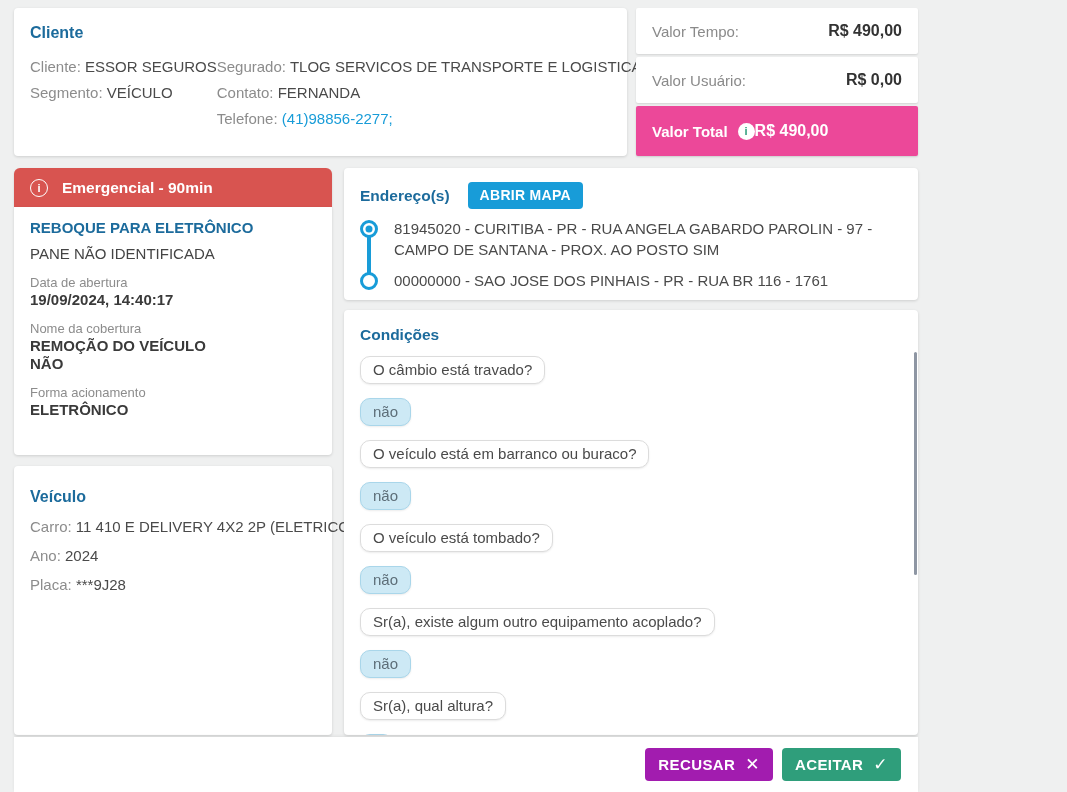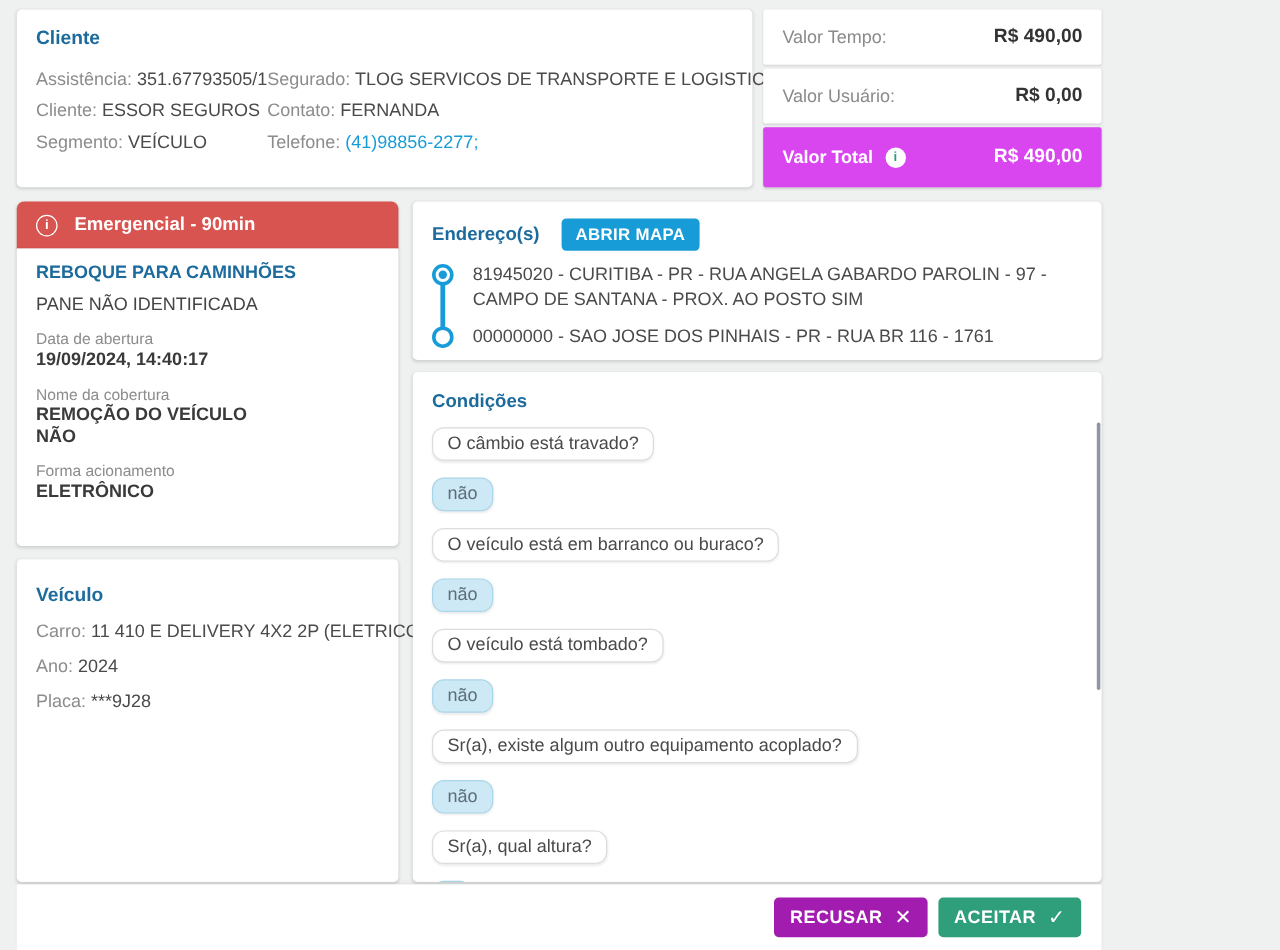--- a/index.html
+++ b/index.html
@@ -33,22 +33,22 @@
   #values-panel { position:absolute; left:636px; top:8px; width:282px; }
   .val-row {
     background:#fff; height:46px; margin-bottom:3px;
     display:flex; align-items:center; justify-content:space-between;
     padding:0 16px; border-radius:2px;
     box-shadow:0 1px 2px rgba(0,0,0,.12);
   }
   .val-row .vl { color:#8a8a8a; font-size:15px; }
   .val-row .vv { color:#333; font-weight:bold; font-size:16px; }
   .val-total {
-    background:#d946ef; height:50px;
-    display:flex; align-items:center; justify-content:space-between;
+    background:#ec4899; height:50px;
+    display:flex; align-items:center; 
     padding:0 16px; border-radius:2px;
     box-shadow:0 1px 2px rgba(0,0,0,.15);
   }
   .val-total .vt-left { display:flex; align-items:center; gap:10px; }
   .val-total .vl { color:#fff; font-weight:bold; font-size:15px; }
   .val-total .vv { color:#fff; font-weight:bold; font-size:16px; }
   .info-solid {
     width:17px; height:17px; border-radius:50%; background:#fff;
     color:#2f9e7b; font-size:11px; font-weight:bold; font-style:normal;
     display:flex; align-items:center; justify-content:center;
@@ -130,24 +130,20 @@
   .btn-green { background:#2f9e7b; }
 </style>
 </head>
 <body>
 
 <section class="card" id="client-card">
   <div class="h-blue">Cliente</div>
   <div class="client-cols">
     <div class="client-col1">
       <div class="kv-row">
-        <span class="kv-lbl">Assistência:</span>
-        <span class="kv-val">351.67793505/1</span>
-      </div>
-      <div class="kv-row">
         <span class="kv-lbl">Cliente:</span>
         <span class="kv-val">ESSOR SEGUROS</span>
       </div>
       <div class="kv-row">
         <span class="kv-lbl">Segmento:</span>
         <span class="kv-val">VEÍCULO</span>
       </div>
     </div>
     <div class="client-col2">
       <div class="kv-row">
@@ -182,21 +178,21 @@
     </span>
     <span class="vv">R$ 490,00</span>
   </div>
 </section>
 
 <div id="svc-banner">
   <i class="info-outline">i</i>
   <span class="bnr-txt">Emergencial - 90min</span>
 </div>
 <section class="card" id="service-card">
-  <div class="svc-name">REBOQUE PARA CAMINHÕES</div>
+  <div class="svc-name">REBOQUE PARA ELETRÔNICO</div>
   <div class="svc-problem">PANE NÃO IDENTIFICADA</div>
   <div class="f-lbl">Data de abertura</div>
   <div class="f-val">19/09/2024, 14:40:17</div>
   <div class="f-lbl">Nome da cobertura</div>
   <div class="f-val">REMOÇÃO DO VEÍCULO</div>
   <div class="f-val">NÃO</div>
   <div class="f-lbl">Forma acionamento</div>
   <div class="f-val">ELETRÔNICO</div>
 </section>
 

